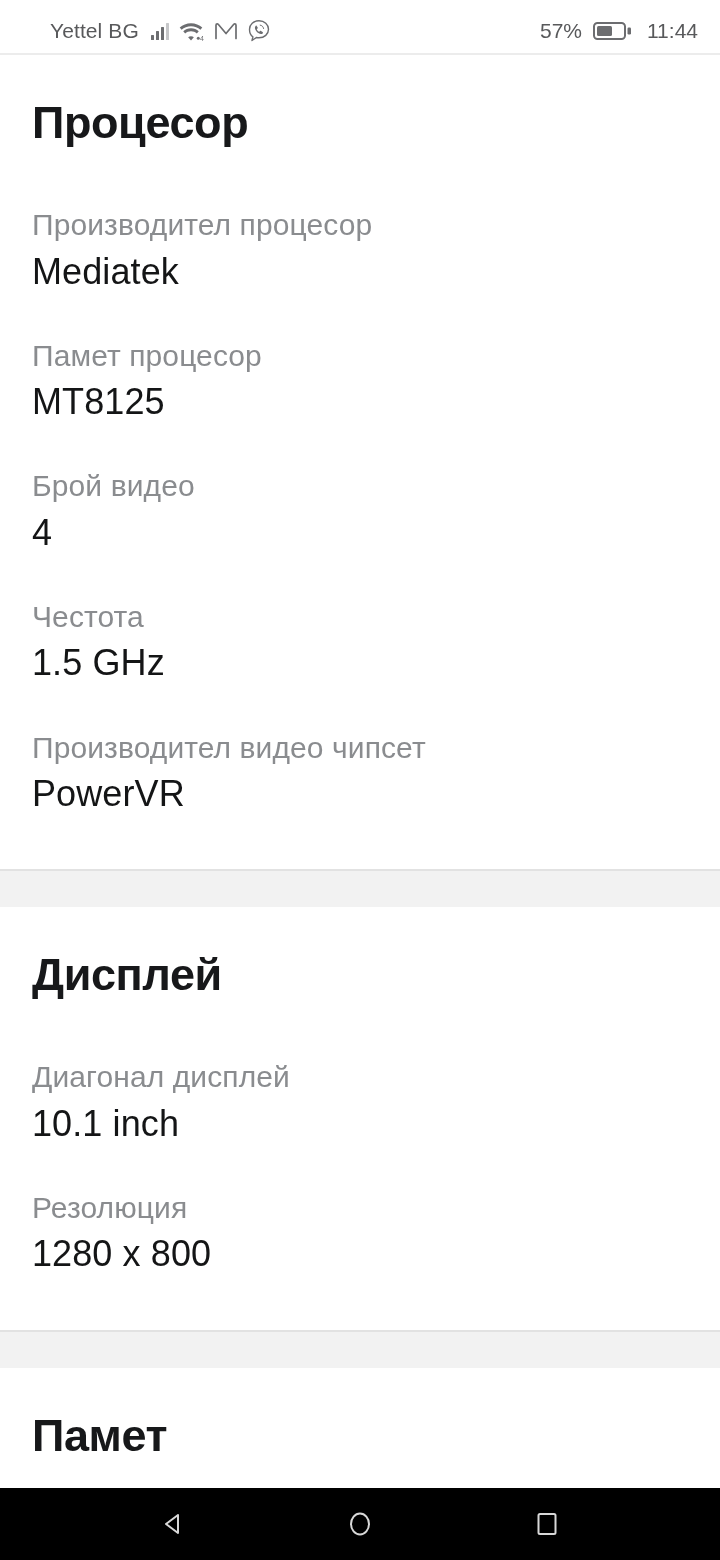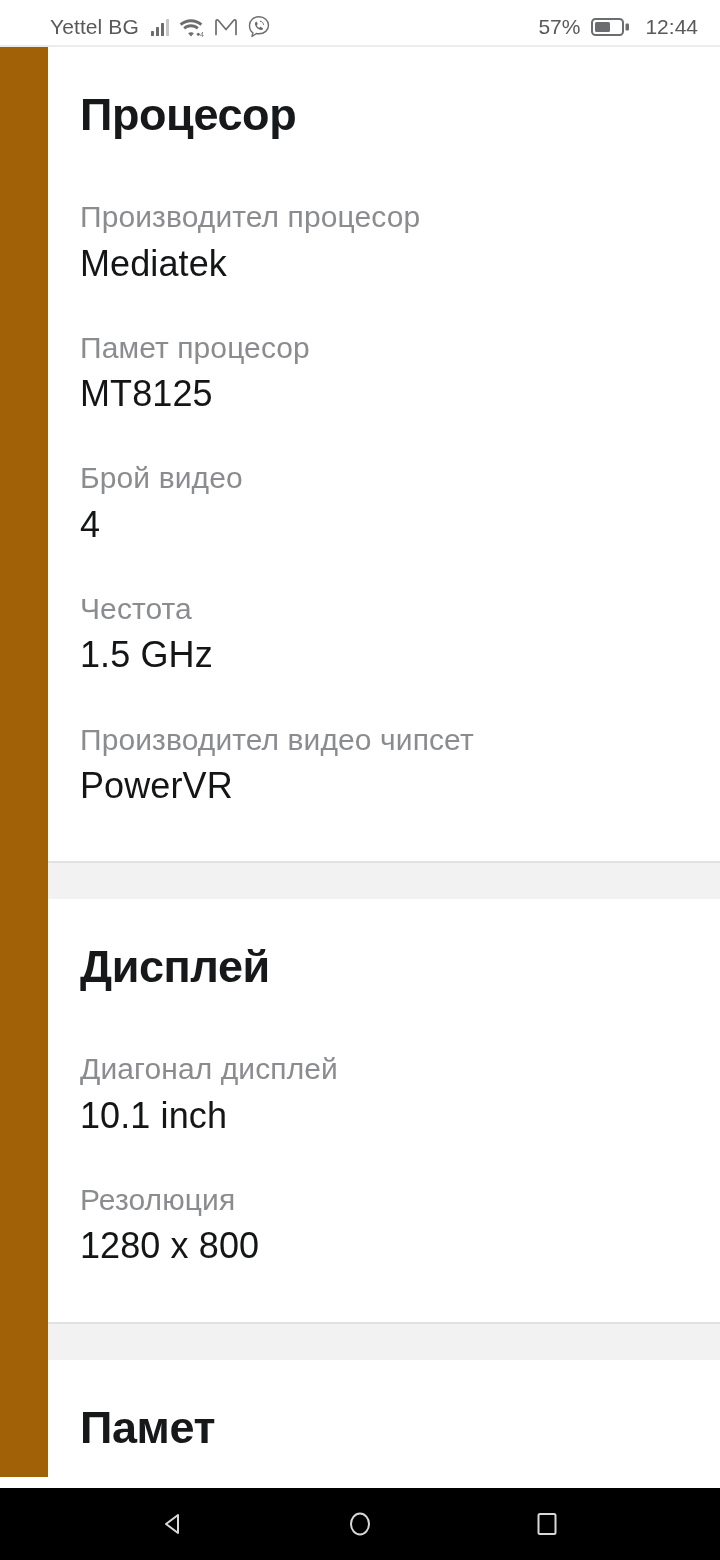--- a/index.html
+++ b/index.html
@@ -10,21 +10,21 @@
     width: 720px;
     height: 1560px;
     background: #ffffff;
     font-family: "Liberation Sans", sans-serif;
     overflow: hidden;
     position: relative;
   }
 
   
   .status-bar {
-    height: 45px;
+    height: 53px;
     width: 100%;
     background: #ffffff;
     display: flex;
     align-items: center;
     box-sizing: border-box;
     padding: 8px 22px 0 50px;
     position: relative;
   }
   .status-left {
     display: flex;
@@ -76,21 +76,20 @@
 
   .status-divider {
     height: 2px;
     width: 100%;
     background: #ececec;
   }
 
   
   .content {
     background: #a16207;
-    padding-left: 48px;
   }
   .section {
     padding: 0 32px;
     background: #ffffff;
   }
   .section-title {
     font-size: 45px;
     font-weight: bold;
     color: #17181a;
     letter-spacing: -0.4px;
@@ -184,21 +183,21 @@
 
   <div class="status-right">
     <span class="pct">57%</span>
     <span class="icon-battery">
       <svg width="40" height="22" viewBox="0 0 40 22">
         <rect x="1" y="3" width="31" height="16" rx="3.5" ry="3.5" fill="none" stroke="#6c6d70" stroke-width="2"></rect>
         <rect x="4" y="6" width="15" height="10" rx="1.5" ry="1.5" fill="#6c6d70"></rect>
         <rect x="34.5" y="7.5" width="3.5" height="7" rx="1.2" ry="1.2" fill="#6c6d70"></rect>
       </svg>
     </span>
-    <span class="clock">12:44</span>
+    <span class="clock">11:44</span>
   </div>
 </div>
 <div class="status-divider"></div>
 
 <div class="content">
 
   <div class="section">
     <div class="section-title">Процесор</div>
     <div class="section-body">
       <div class="spec-row">

